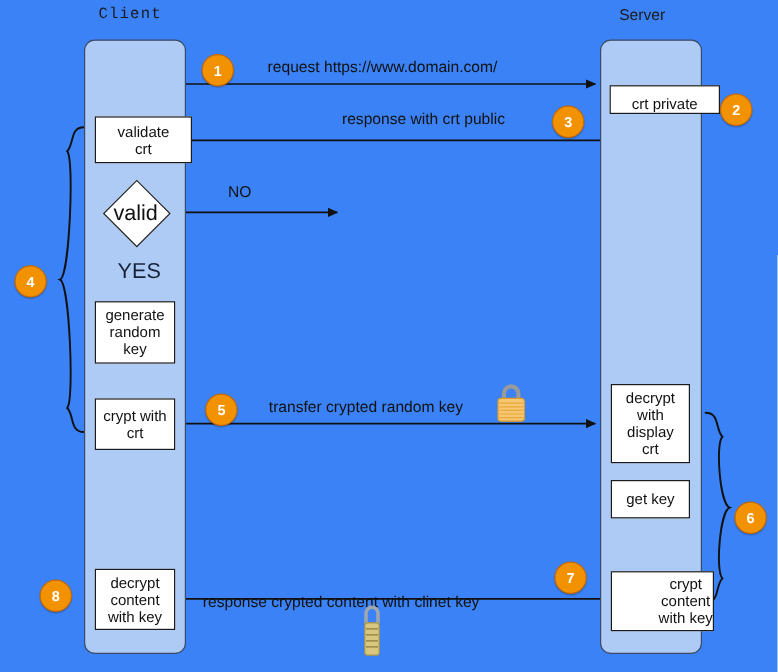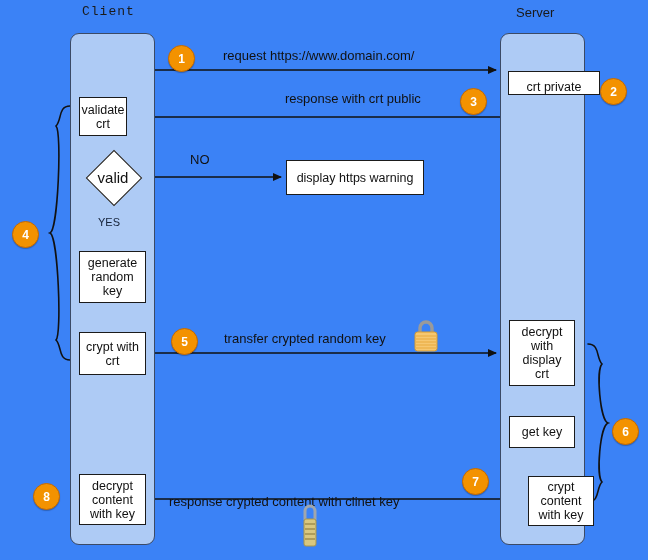--- a/index.html
+++ b/index.html
@@ -70,21 +70,21 @@
     width: 38px;
     height: 38px;
     margin-left: -19px;
     margin-top: -19px;
     background: #ffffff;
     border: 1px solid #1b1b1b;
     transform: rotate(45deg);
   }
   .diamond-label {
     position: relative;
-    font-size: 15px;
+    font-size: 18px;
     color: #111111;
     z-index: 2;
   }
 
   
   .bubble {
     position: absolute;
     width: 25px;
     height: 25px;
     border-radius: 50%;
@@ -103,21 +103,21 @@
   .msg-label {
     position: absolute;
     font-size: 13px;
     color: #111111;
     white-space: nowrap;
   }
 
   
   .flow-label {
     position: absolute;
-    font-size: 11px;
+    font-size: 18px;
     color: #152238;
     white-space: nowrap;
   }
 
   svg.layer {
     position: absolute;
     left: 0; top: 0;
     width: 648px; height: 560px;
     pointer-events: none;
   }
@@ -164,40 +164,35 @@
     <line x1="133" y1="177" x2="281" y2="177" stroke="#111111" stroke-width="1.3" marker-end="url(#ah)"></line>
 
     <line x1="542" y1="386" x2="542" y2="415" stroke="#152238" stroke-width="1.6" marker-end="url(#ahb)"></line>
     <line x1="542" y1="448" x2="542" y2="475" stroke="#152238" stroke-width="1.6" marker-end="url(#ahb)"></line>
 
     <path d="M70,106 C58,106 62,120 56,126 C62,132 58,230 50,233 C58,236 62,334 56,340 C62,346 58,360 70,360" fill="none" stroke="#111111" stroke-width="1.6" stroke-linecap="round"></path>
 
     <path d="M588,344 C600,344 596,358 602,364 C596,370 600,420 608,423 C600,426 596,476 602,482 C596,488 600,502 588,502" fill="none" stroke="#111111" stroke-width="1.6" stroke-linecap="round"></path>
   </svg>
 
-  <div class="pbox" style="left:79px; top:97px; width:48px; height:39px;text-align:center;">
+  <div class="pbox" style="left:79px; top:97px; width:81px; height:39px;text-align:center;">
     <div>
       <span>validate</span>
       <span>crt</span>
     </div>
   </div>
 
   <div class="diamond-wrap" style="left:85px; top:155px; width:56px; height:44px;">
     <div class="diamond-shape"></div>
     <div class="diamond-label">valid</div>
   </div>
 
   <div class="flow-label" style="left:98px; top:216px;">YES</div>
   <div class="msg-label" style="left:190px; top:152px;">NO</div>
 
-  <div class="pbox" style="left:286px; top:160px; width:138px; height:35px;">
-    <div>
-      <span>display https warning</span>
-    </div>
-  </div>
 
   <div class="pbox" style="left:79px; top:251px; width:67px; height:52px;">
     <div>
       <span>generate</span>
       <span>random</span>
       <span>key</span>
     </div>
   </div>
 
   <div class="pbox" style="left:79px; top:332px; width:67px; height:43px;">
@@ -223,27 +218,27 @@
 
   <div class="pbox" style="left:509px; top:320px; width:66px; height:66px;">
     <div>
       <span>decrypt</span>
       <span>with</span>
       <span>display</span>
       <span>crt</span>
     </div>
   </div>
 
-  <div class="pbox" style="left:509px; top:416px; width:66px; height:32px;">
+  <div class="pbox" style="left:509px; top:400px; width:66px; height:32px;">
     <div>
         <span>get key</span>
       </div>
   </div>
 
-  <div class="pbox" style="left:528px; top:476px; width:66px; height:50px;">
+  <div class="pbox" style="left:509px; top:476px; width:86px; height:50px;justify-content:flex-end;">
     <div>
       <span>crypt</span>
       <span>content</span>
       <span>with key</span>
     </div>
   </div>
 
   <div class="msg-label" style="left:223px; top:48px;">request https://www.domain.com/</div>
   <div class="msg-label" style="left:285px; top:91px;">response with crt public</div>
   <div class="msg-label" style="left:224px; top:331px;">transfer crypted random key</div>

